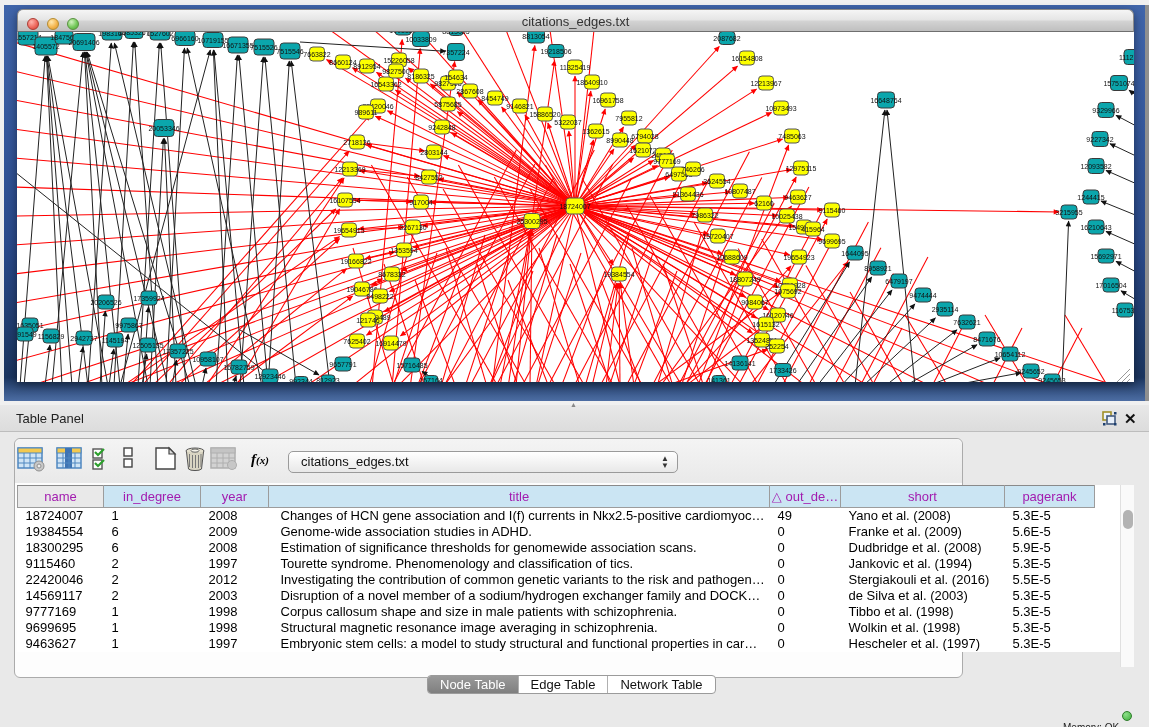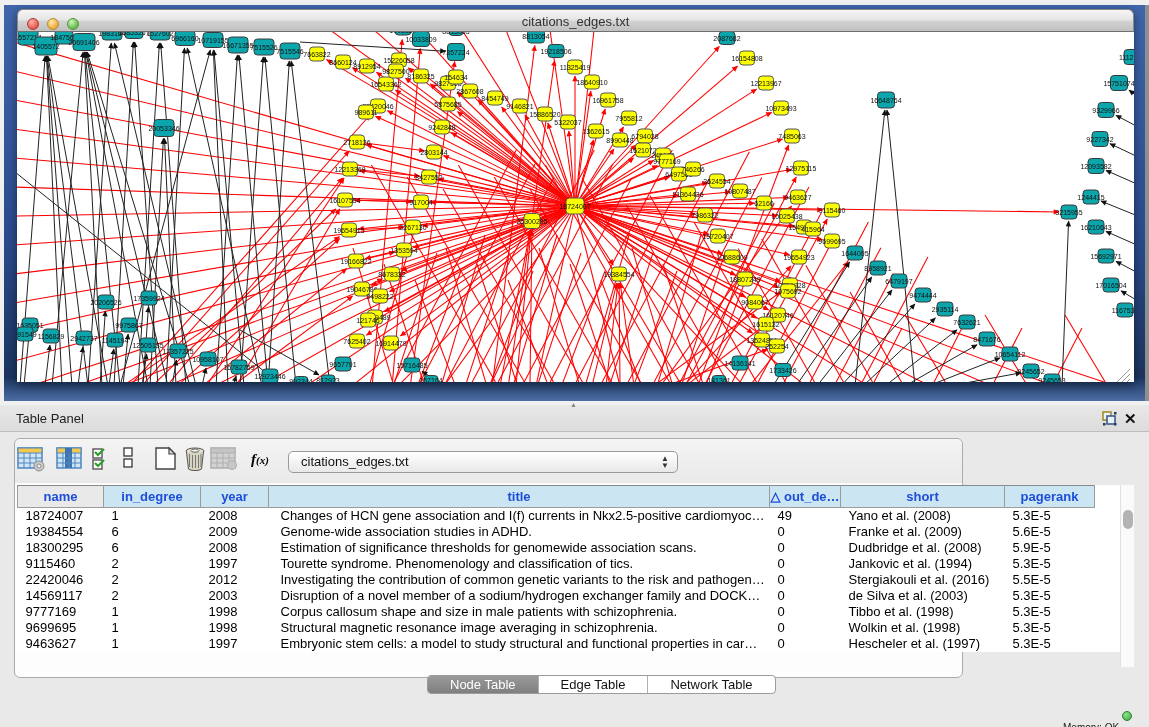--- a/index.html
+++ b/index.html
@@ -17,30 +17,30 @@
 .tphead{position:absolute;left:0;top:0;width:1149px;height:27px;background:linear-gradient(180deg,#e8e8e8,#dcdcdc);border-bottom:1px solid #bdbdbd}
 .tphead .t{position:absolute;left:16px;top:6px;font-size:13px;color:#222}
 .collapse{position:absolute;left:570px;top:-4px;width:12px;height:5px;color:#888;font-size:7px}
 .floaticon{position:absolute;left:1102px;top:6px;width:15px;height:15px}
 .closeicon{position:absolute;left:1124px;top:5px;width:14px;height:15px;font-size:15px;font-weight:bold;color:#111}
 .container{position:absolute;left:14px;top:33px;width:949px;height:240px;background:#fdfdfd;border:1px solid #ababab;border-radius:6px}
 .toolbar{position:absolute;left:0;top:0;width:100%;height:44px;background:linear-gradient(180deg,#f4f4f4,#e9e9e9);border-radius:6px 6px 0 0}
 .dropdown{position:absolute;left:273px;top:12px;width:390px;height:22px;background:linear-gradient(180deg,#fff,#e8e8e8);border:1px solid #9a9a9a;border-radius:5px;font-size:13px;color:#111;line-height:20px;padding-left:12px}
 .dd-ar{position:absolute;right:8px;top:3px;font-size:8px;color:#333;line-height:7px;text-align:center}
 table.data{position:absolute;left:2px;top:46px;border-collapse:collapse;width:1103px;table-layout:fixed;font-size:13px;color:#000;background:#fff}
-table.data th{height:22px;font-weight:bold;background:#cbe5f3;border:1px solid #9c9c9c;border-top:1px solid #8a8a8a;font-size:13px;color:#1d4ed8}
+table.data th{height:22px;font-weight:normal;background:#cbe5f3;border:1px solid #9c9c9c;border-top:1px solid #8a8a8a;font-size:13px;color:#a21caf}
 table.data th.c0{background:#e9e9e9}
 table.data th.fill{background:#fff;border:none}
 table.data td{height:16px;padding:0 0 0 8px;white-space:nowrap;overflow:hidden}
 table.data td.c3{padding-left:12px}
 .tablewrap{position:absolute;left:0;top:0;width:1119px;height:243px;overflow:hidden}
 .vscroll{position:absolute;left:1105px;top:46px;width:15px;height:182px;background:#fafafa;border-left:1px solid #e0e0e0}
 .vthumb{position:absolute;left:2px;top:25px;width:10px;height:19px;border-radius:5px;background:#b3b3b3}
 .segwrap{position:absolute;left:427px;top:270px;height:19px;border:1px solid #9b9b9b;border-radius:4px;overflow:hidden;display:flex;background:#fff}
-.seg{font-size:13px;line-height:18px;padding:0 22px;color:#111;border-right:1px solid #b0b0b0}
+.seg{font-size:13px;line-height:18px;padding:0 12px;color:#111;border-right:1px solid #b0b0b0}
 .seg.sel{background:linear-gradient(180deg,#9a9a9a,#7f7f7f);color:#fff}
 .mem{position:absolute;left:1063px;top:317px;font-size:10px;color:#222}
 .memdot{position:absolute;left:1122px;top:306px;width:10px;height:10px;border-radius:50%;background:radial-gradient(circle at 35% 30%,#8ee08a,#3fae3b);border:1px solid #2d7d2a}
 </style></head><body>
 <div class="graphsec">
   <div class="desk"></div>
   <div class="rstrip"></div>
   <div class="win">
     <div class="tbar">
         <div class="tl r"></div>

